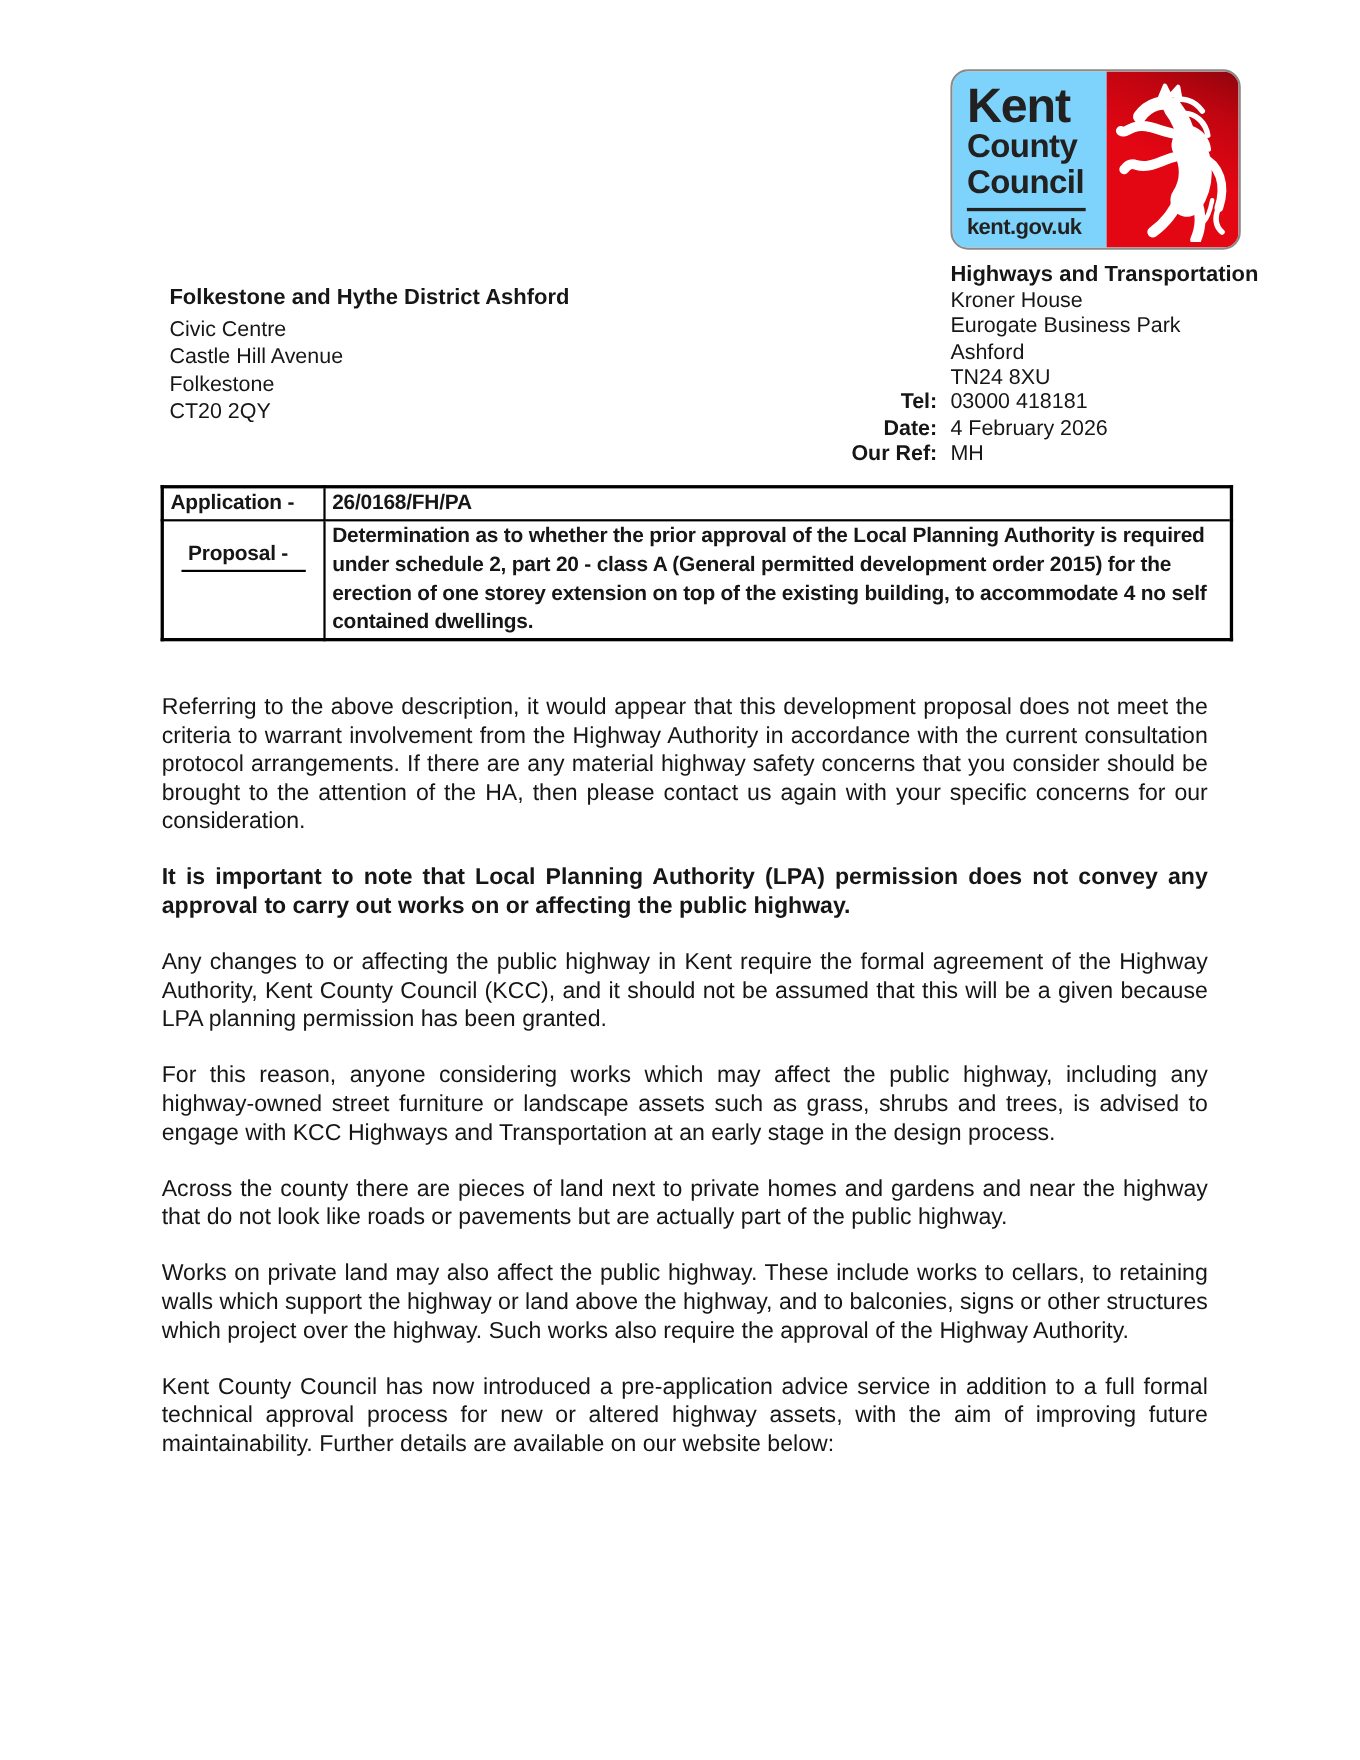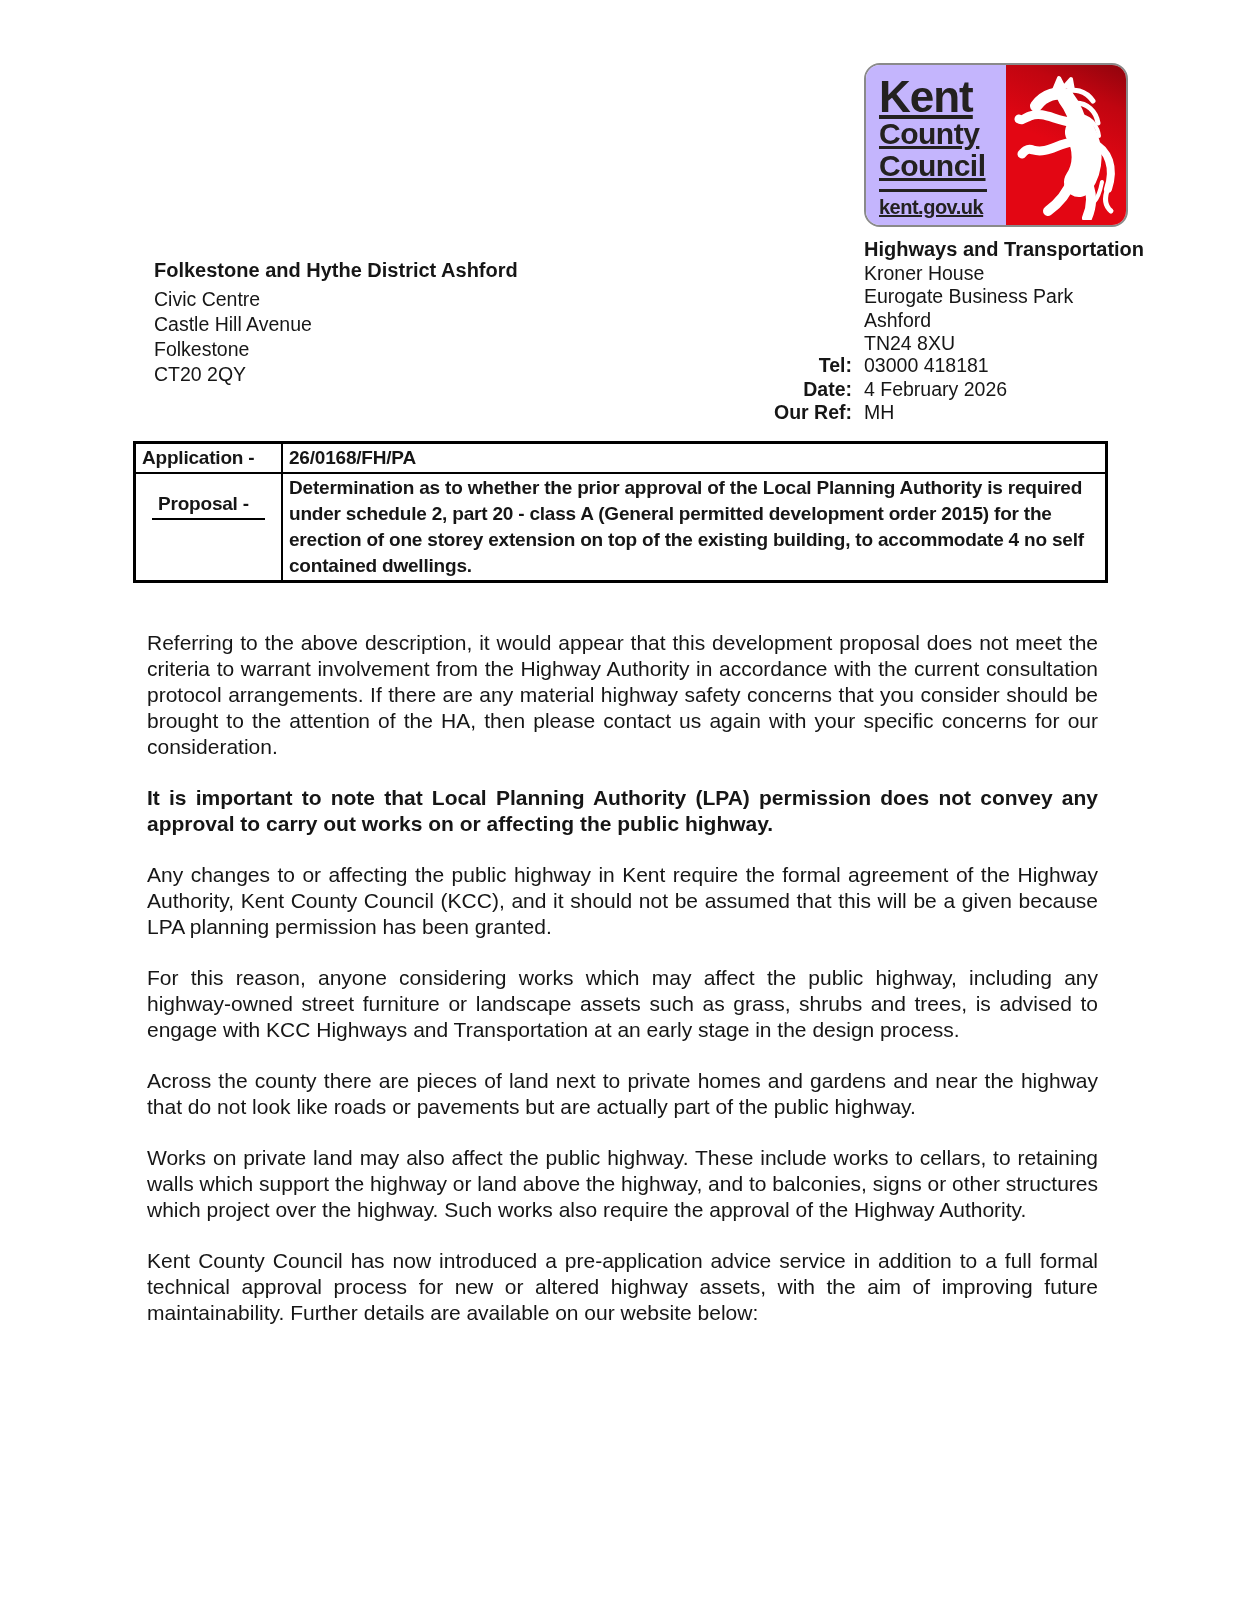--- a/index.html
+++ b/index.html
@@ -12,22 +12,22 @@
     overflow:hidden;
   }
 
   
   .logo{
     position:absolute;left:864px;top:63px;width:264px;height:164px;
     border:2px solid #8a8a8a;border-radius:16px;
     display:flex;overflow:hidden;background:#fff;box-sizing:border-box;
   }
   .logo-left{
-    width:140px;box-sizing:border-box;background:#c4b5fd;
-    padding:10px 0 0 13px;color:#232120;text-decoration:underline;
+    width:140px;box-sizing:border-box;background:#7dd3fc;
+    padding:10px 0 0 13px;color:#232120;
   }
   .brand-kent{font-size:44px;font-weight:bold;line-height:44px;letter-spacing:-1px;}
   .brand-county{font-size:30px;font-weight:bold;line-height:28px;margin-top:1px;letter-spacing:-0.5px;}
   .brand-council{font-size:30px;font-weight:bold;line-height:28px;margin-top:4px;letter-spacing:-0.5px;}
   .brand-rule{width:108px;border-top:3px solid #232120;margin-top:9px;}
   .brand-url{font-size:20px;font-weight:bold;line-height:22px;margin-top:4px;letter-spacing:-0.5px;}
   .logo-right{
     flex:1;position:relative;
     background:linear-gradient(205deg,#8f040d 0%,#c00510 22%,#e30613 52%,#e30613 100%);
     display:flex;align-items:center;justify-content:center;
@@ -41,21 +41,21 @@
   .field-row{display:flex;}
   .field-label{width:162px;text-align:right;font-weight:bold;}
   .field-value{padding-left:12px;}
 
   
   .recipient{position:absolute;left:154px;top:258px;font-size:19.5px;line-height:25px;}
   .recipient-name{font-weight:bold;font-size:20px;margin-bottom:4px;}
 
   
   .ref-table{
-    position:absolute;left:133px;top:441px;width:975px;
+    position:absolute;left:146px;top:441px;width:975px;
     border-collapse:collapse;table-layout:fixed;
     font-size:19px;font-weight:bold;line-height:26px;letter-spacing:-0.2px;
     border:3px solid #000;
   }
   .ref-table td{border:2px solid #000;padding:1px 6px;vertical-align:top;}
   .ref-table td.label-col{width:133px;}
   .ref-table td.label-col-proposal{width:133px;padding:16px;}
   .cell-label-box{padding:1px 6px;border-bottom:2px solid #000;}
 
   

